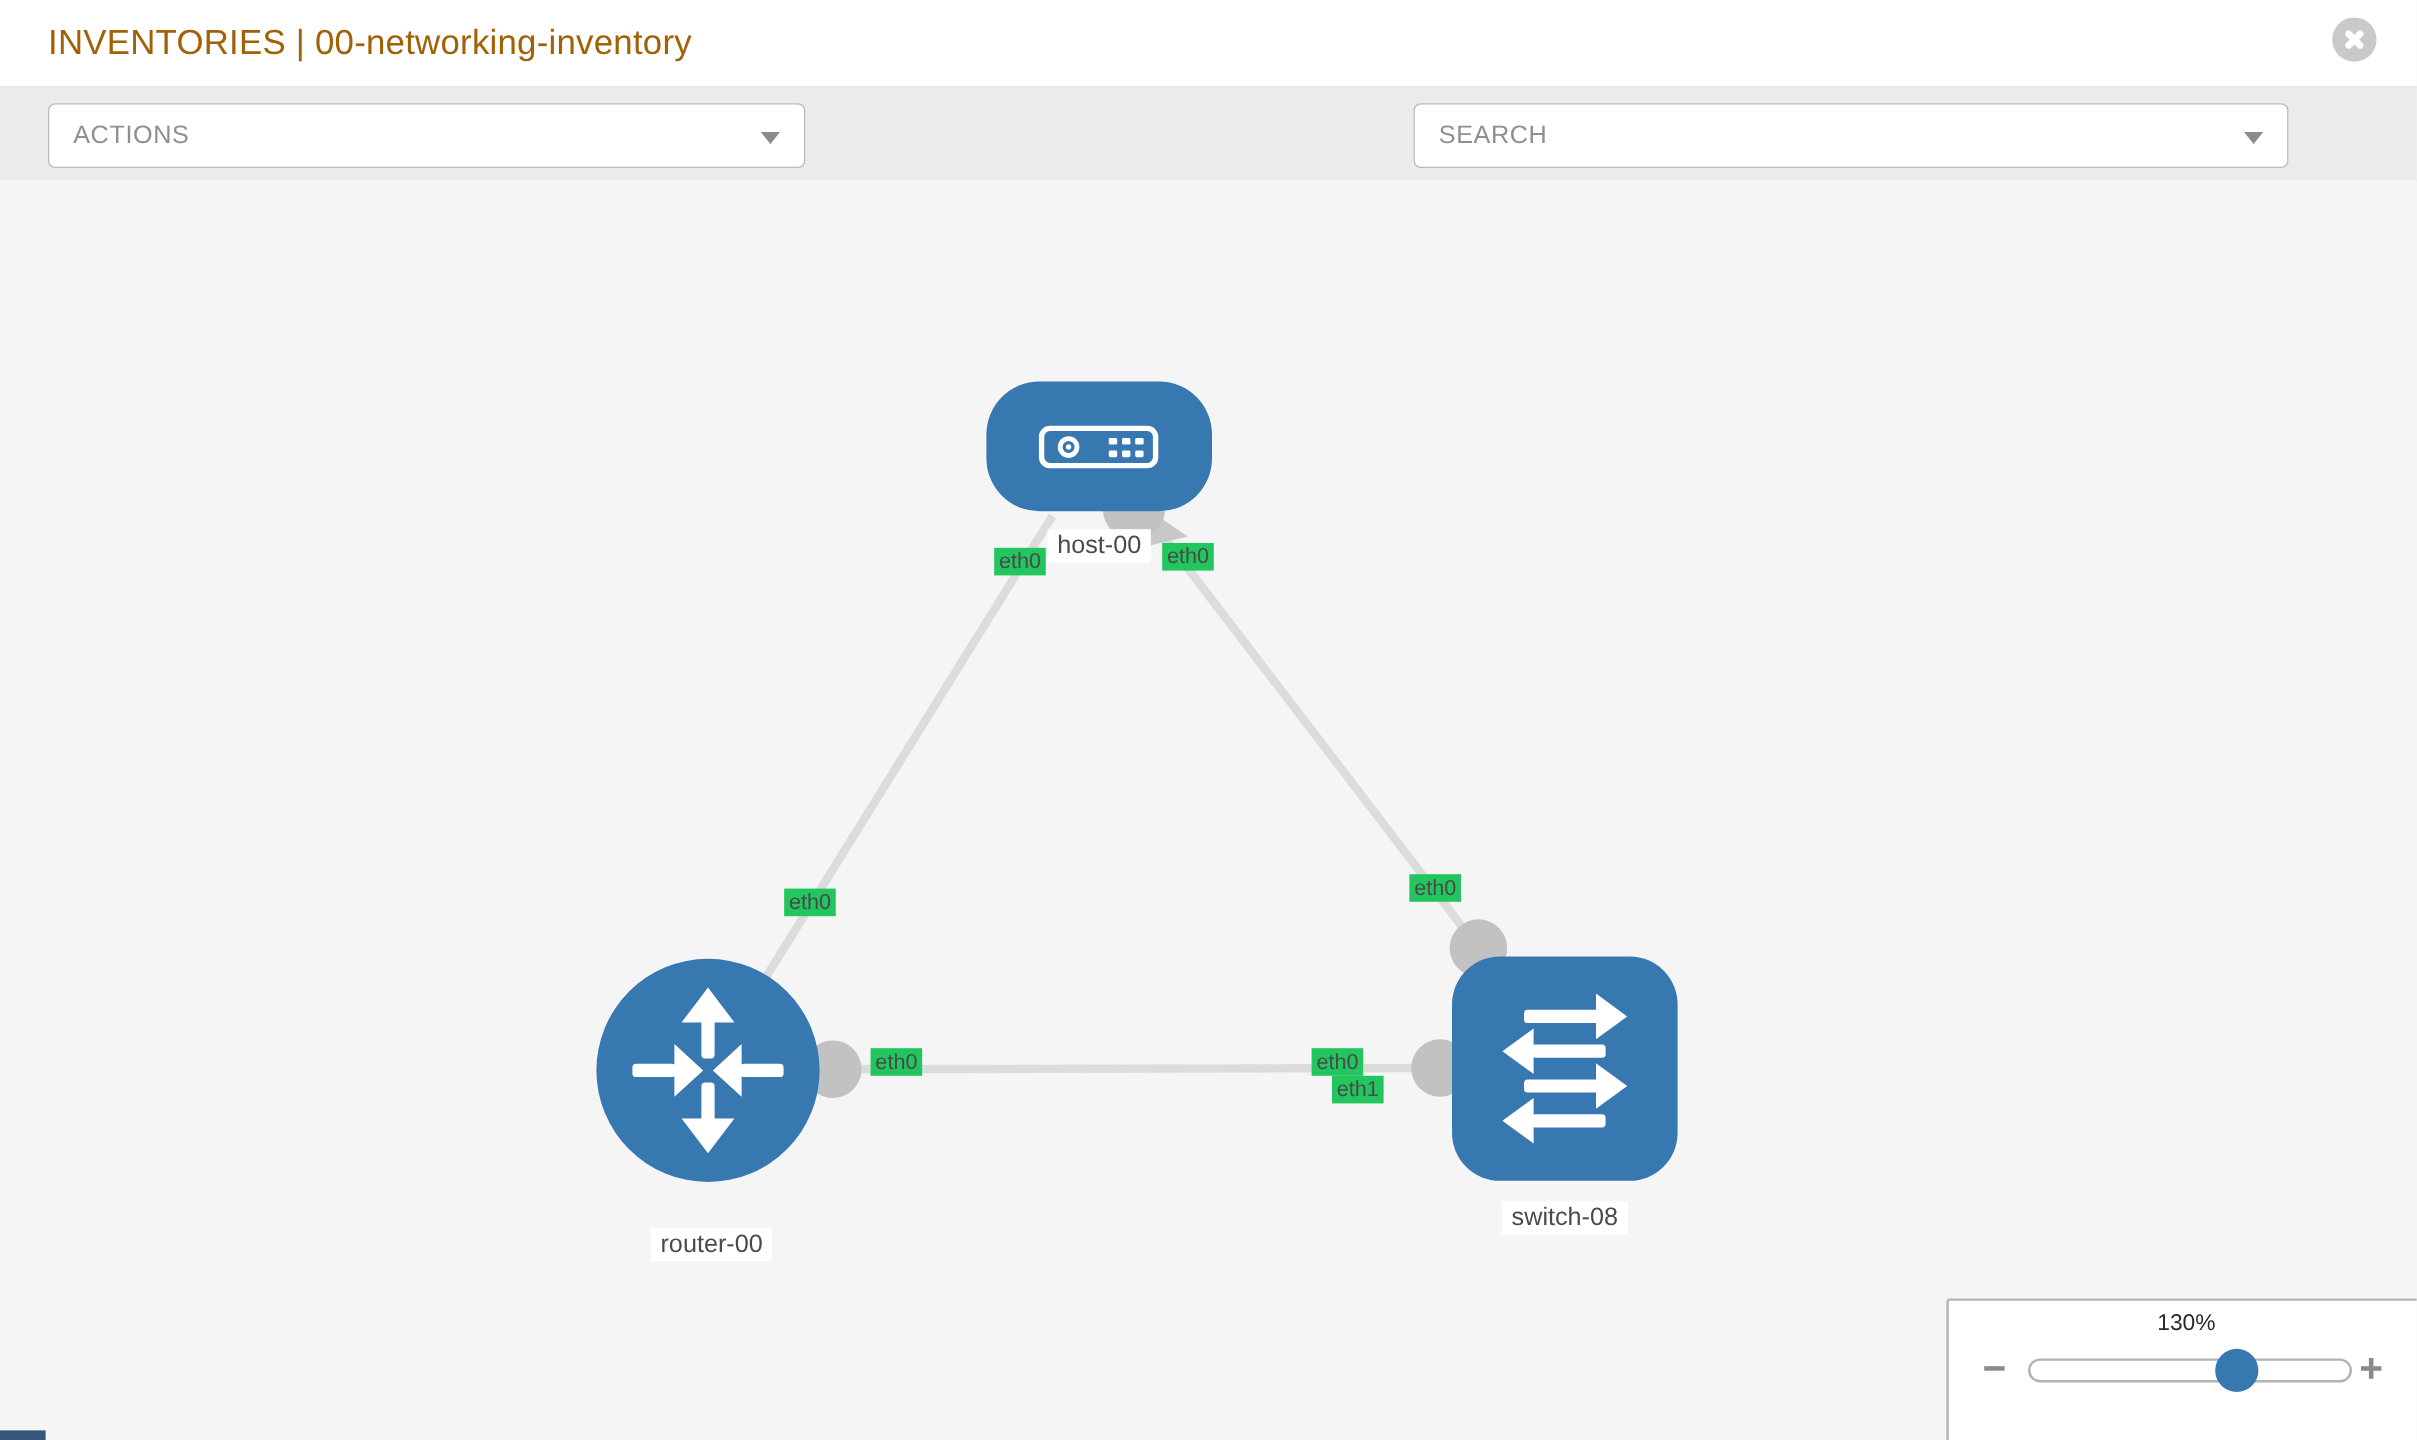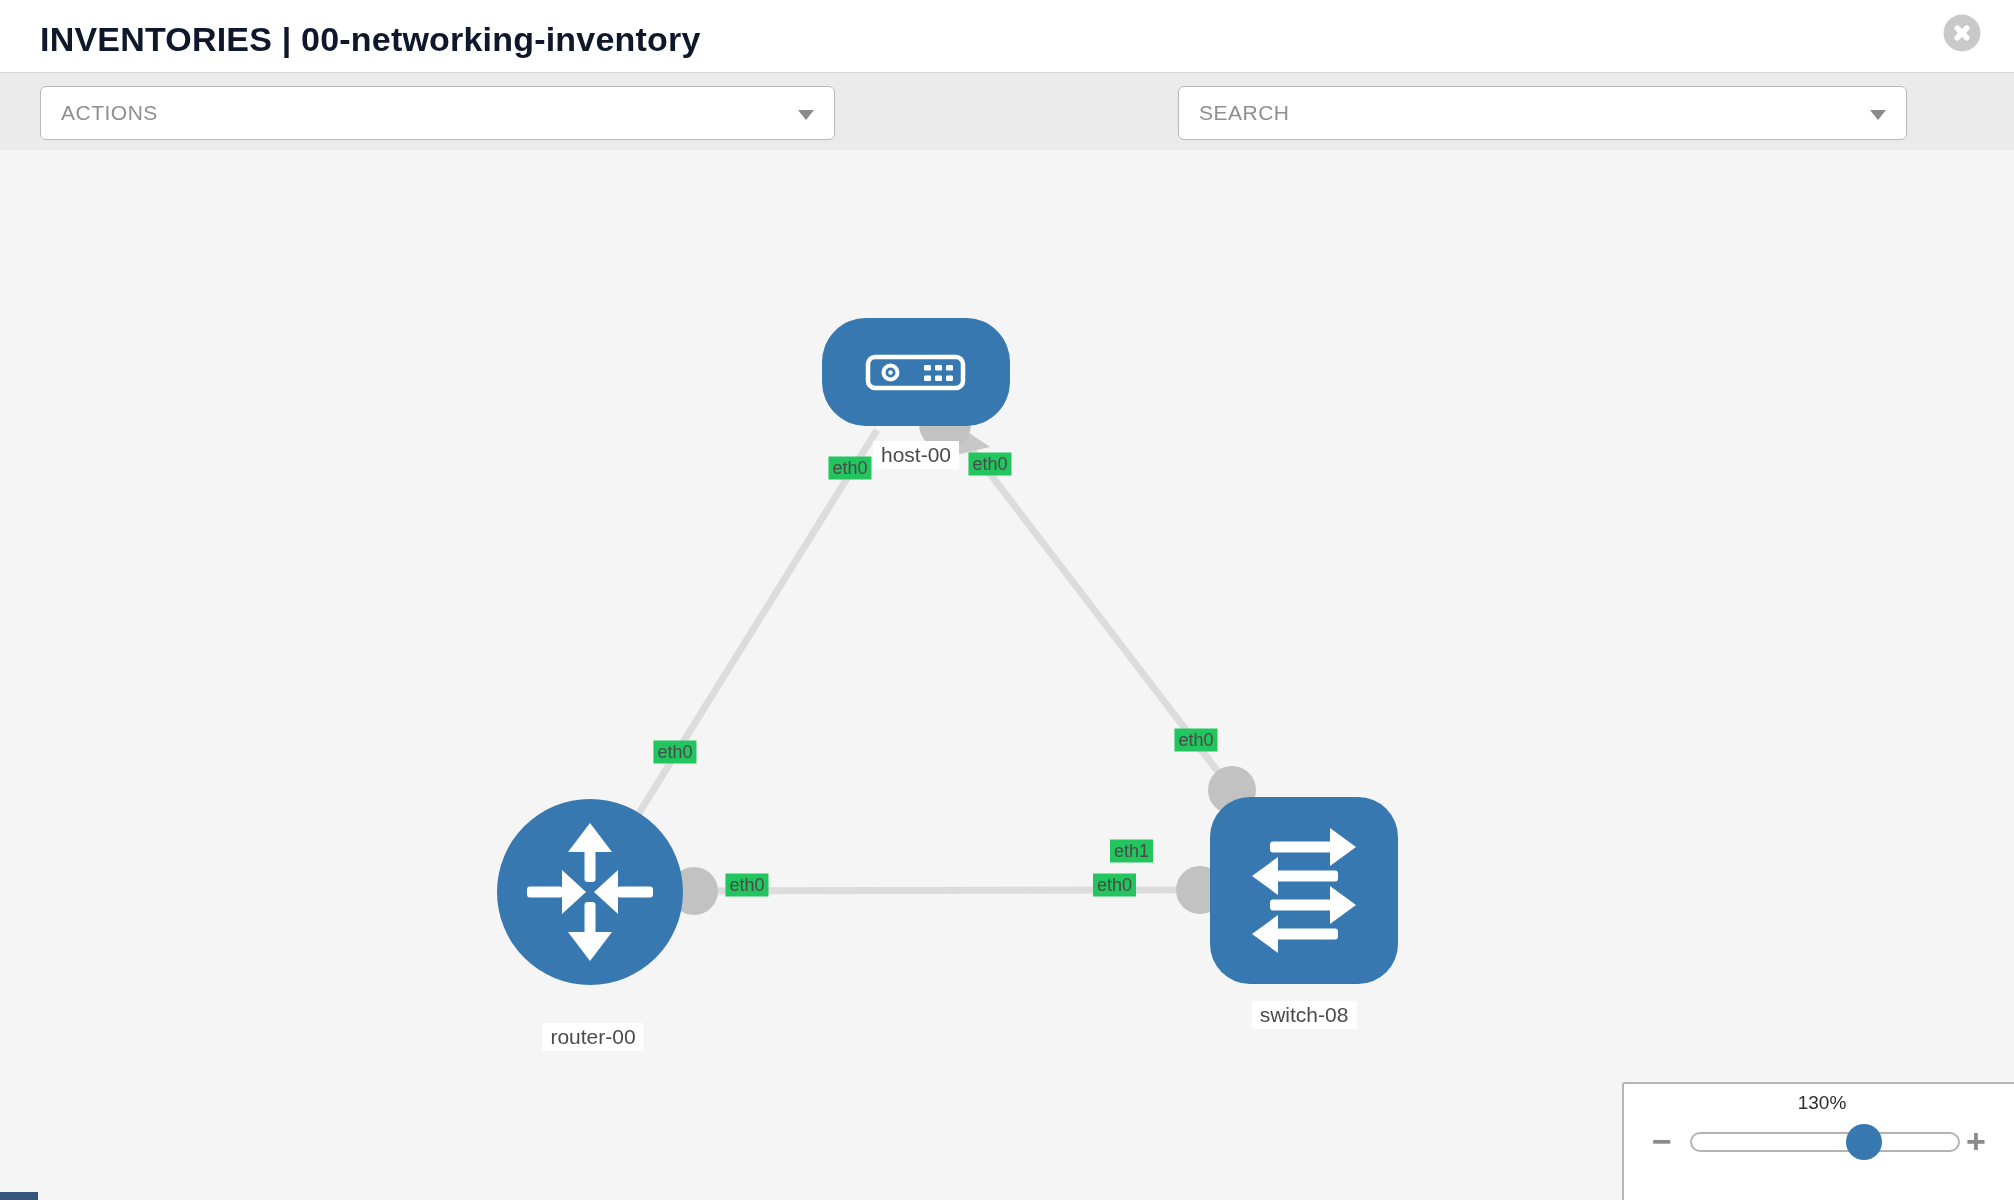--- a/index.html
+++ b/index.html
@@ -1,29 +1,29 @@
 <!DOCTYPE html>
 <html><head>
 <meta charset="utf-8">
 <style>
   html,body{margin:0;padding:0;}
   body{font-family:"Liberation Sans","DejaVu Sans",sans-serif;background:#fff;}
   #app{position:relative;width:2014px;height:1200px;overflow:hidden;background:#f5f5f5;}
 
   
   .header{position:absolute;left:0;top:0;width:2014px;height:72px;background:#ffffff;border-bottom:1px solid #d7d7d7;}
-  .title{position:absolute;left:40px;top:20px;font-size:34px;font-weight:bold;color:#0f172a;letter-spacing:.2px;}
+  .title{position:absolute;left:40px;top:20px;font-size:29px;font-weight:normal;color:#a16207;letter-spacing:.2px;}
   .close-btn{position:absolute;right:33px;top:14px;width:38px;height:38px;cursor:pointer;}
 
   
   .toolbar{position:absolute;left:0;top:73px;width:2014px;height:77px;background:#ebebeb;border-bottom:1px solid #d2d2d2;}
   .select-box{position:absolute;top:13px;height:54px;background:#fff;border:1px solid #b9b9b9;border-radius:6px;box-sizing:border-box;cursor:pointer;}
   .select-box .label{position:absolute;left:20px;top:0;line-height:52px;font-size:21px;color:#8f8f8f;letter-spacing:.5px;}
   .caret{position:absolute;right:20px;top:23px;width:0;height:0;border-left:8px solid transparent;border-right:8px solid transparent;border-top:10px solid #8a8a8a;}
-  .actions-box{left:40px;width:795px;}
+  .actions-box{left:40px;width:631px;}
   .search-box{left:1178px;width:729px;}
   .tool-icon{position:absolute;top:92px;width:42px;height:42px;cursor:pointer;}
   .wrench{left:1046px;}
   .key{left:1114px;}
 
   
   .canvas{position:absolute;left:0;top:150px;width:2014px;height:1050px;background:#f5f5f5;overflow:hidden;}
   .topo-svg{position:absolute;left:0;top:0;}
 
   .node-label{position:absolute;transform:translate(-50%,-50%);background:#ffffff;color:#4a4a4a;font-size:21px;padding:2px 8px;white-space:nowrap;z-index:3;}
@@ -147,21 +147,21 @@
         </g>
       </g>
     </svg>
 
     <div class="if-label" style="left:850px;top:318px;">eth0</div>
     <div class="if-label" style="left:990px;top:314px;">eth0</div>
     <div class="if-label" style="left:675px;top:602px;">eth0</div>
     <div class="if-label" style="left:1196px;top:590px;">eth0</div>
     <div class="if-label" style="left:747px;top:735px;">eth0</div>
     <div class="if-label anchored" style="left:1093px;top:735px;">eth0</div>
-    <div class="if-label anchored if-front" style="left:1110px;top:701px;">eth1</div>
+    <div class="if-label anchored if-front" style="left:1110px;top:758px;">eth1</div>
 
     <div class="node-label" style="left:916px;top:305px;">host-00</div>
     <div class="node-label" style="left:593px;top:863px;margin-top:24px;">router-00</div>
     <div class="node-label" style="left:1304px;top:865px;">switch-08</div>
 
     <div class="zoom-panel">
       <div class="zoom-level">130%</div>
       <div class="zoom-minus">−</div>
       <div class="zoom-track"></div>
       <div class="zoom-handle"></div>

